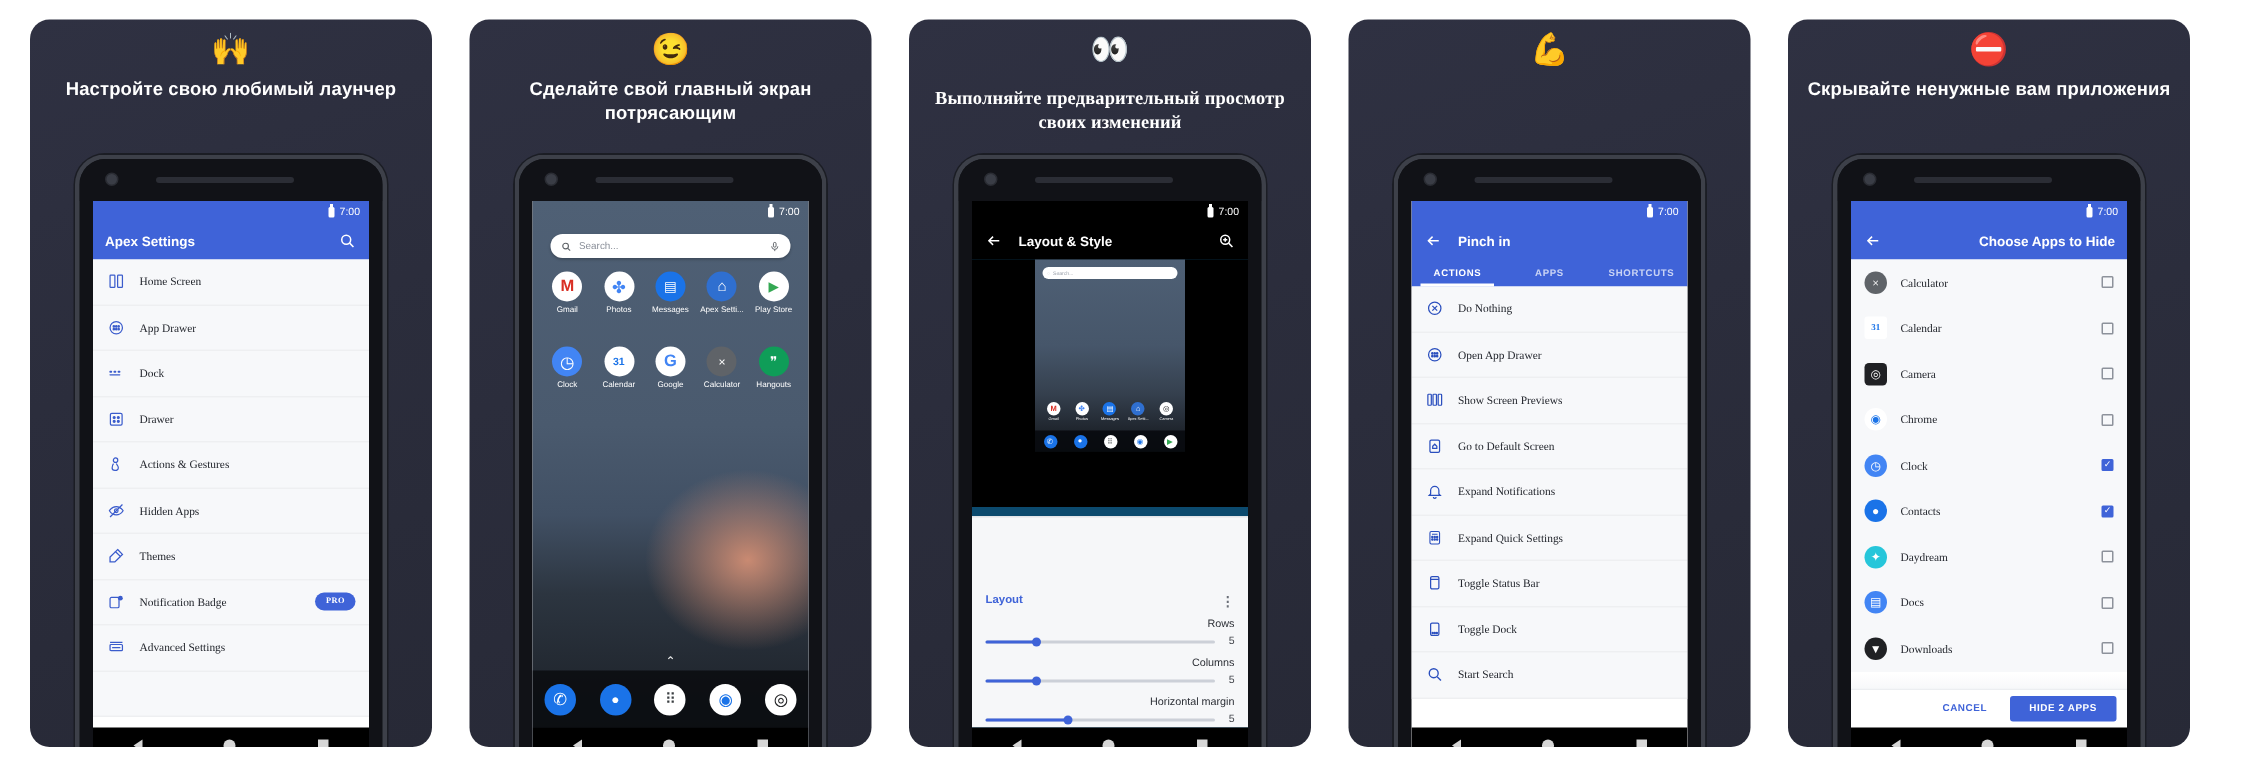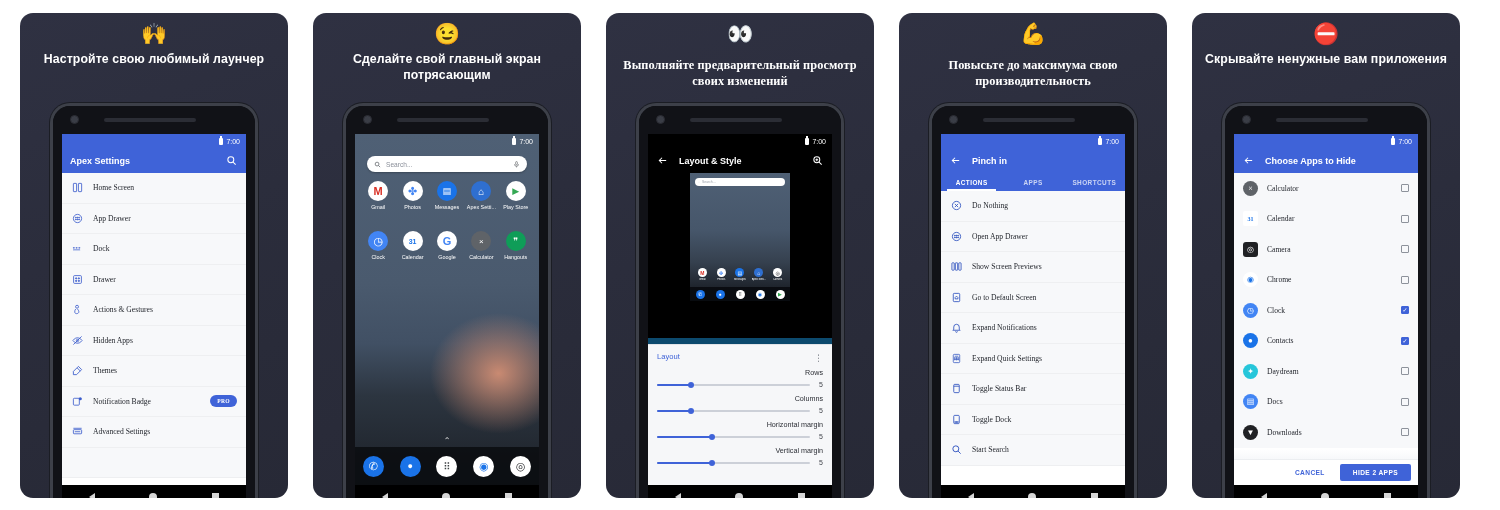--- a/index.html
+++ b/index.html
@@ -180,21 +180,21 @@
   .miniapp .nm{font-size:2.6px;color:#fff;white-space:nowrap;overflow:hidden;}
   .minidock{position:absolute;left:0;right:0;bottom:0;height:14px;background:rgba(8,10,14,.9);display:flex;align-items:center;justify-content:space-around;}
   .minidock .ico{width:9px;height:9px;border-radius:50%;background:#fff;display:flex;align-items:center;justify-content:center;font-size:5px;}
 
   .sheet{
     position:absolute;left:0;right:0;bottom:23px;top:210px;
     background:#f6f7f9;border-top:1px solid #e2e4e8;
     padding:7px 9px 0;
   }
   .sheet .sheethead{
-    display:flex;align-items:flex-end;font-size:7.6px;font-weight:normal;color:#3f63d8;margin-bottom:7px;
+    display:flex;align-items:flex-end;font-size:7.6px;font-weight:bold;color:#3f63d8;margin-bottom:7px;margin-top:43px;
   }
   .sheet .dots{margin-left:auto;color:#6a6f78;font-size:9px;letter-spacing:0;line-height:6px;}
   .slider-block{margin-bottom:6px;}
   .slider-block .cap{font-size:7.2px;color:#2b2e35;margin-bottom:4px;text-align:right;}
   .slider-line{display:flex;align-items:center;gap:7px;}
   .track{position:relative;flex:1;height:2px;background:#ccd0d8;border-radius:1px;}
   .track .fill{position:absolute;left:0;top:0;bottom:0;background:#3f63d8;border-radius:1px;}
   .track .knob{position:absolute;top:50%;width:6px;height:6px;margin-top:-3px;margin-left:-3px;border-radius:50%;background:#3f63d8;}
   .slider-line .val{font-size:7px;color:#43464d;width:6px;text-align:right;}
 
@@ -599,21 +599,20 @@
           <span class="nb tri"></span>
           <span class="nb circ"></span>
           <span class="nb sq"></span>
         </div>
       </div>
     </div>
   </div>
 
   <div class="panel two-line">
     <div class="emoji">💪</div>
-    <div class="headline">Повысьте до максимума свою производительность</div>
 
     <div class="phone">
       <div class="btn-side"></div>
       <div class="speaker-row">
         <div class="cam"></div>
         <div class="grille"></div>
       </div>
       <div class="screen">
         <div style="background:#3f63d8;">
           <div class="statusbar">
@@ -748,21 +747,21 @@
     <div class="emoji">⛔</div>
     <div class="headline">Скрывайте ненужные вам приложения</div>
 
     <div class="phone">
       <div class="btn-side"></div>
       <div class="speaker-row">
         <div class="cam"></div>
         <div class="grille"></div>
       </div>
       <div class="screen">
-        <div style="background:#3f63d8;">
+        <div style="background:#3f63d8;text-align:right;">
           <div class="statusbar">
             <span class="batt"></span>
             <span>7:00</span>
           </div>
           <div class="appbar with-back">
             <span class="icon-btn">
                 <svg width="11" height="11" viewBox="0 0 24 24" fill="none" stroke="#fff" stroke-width="2.2">
                   <line x1="20" y1="12" x2="5" y2="12"></line>
                   <polyline points="11,6 5,12 11,18"></polyline>
                 </svg>

